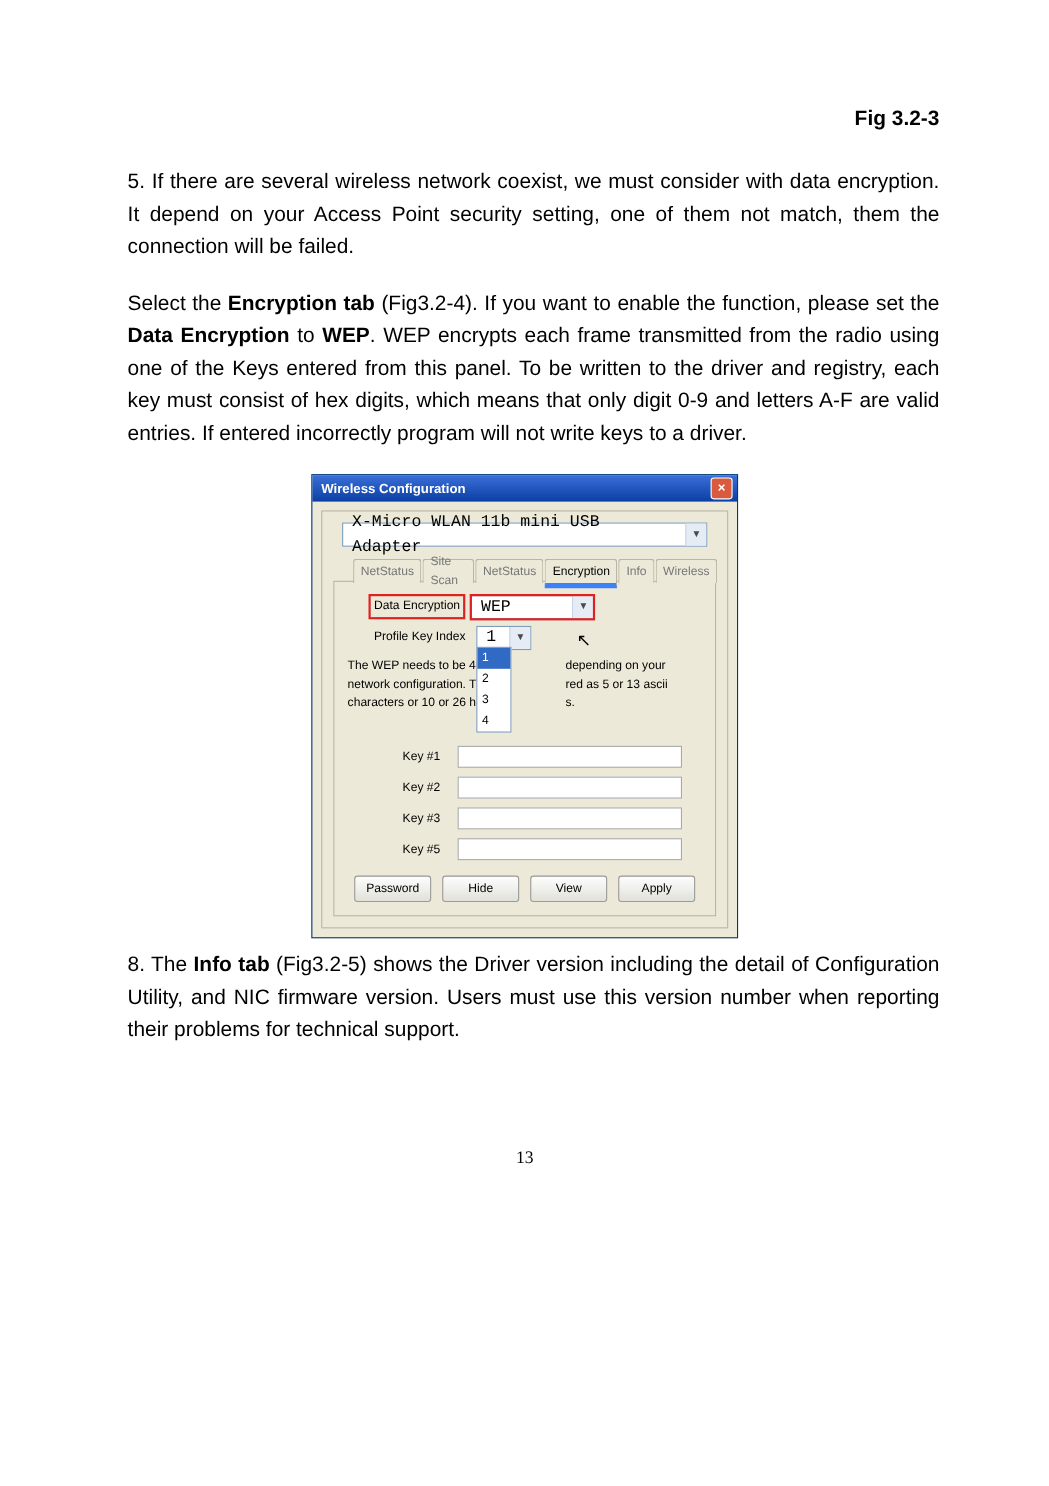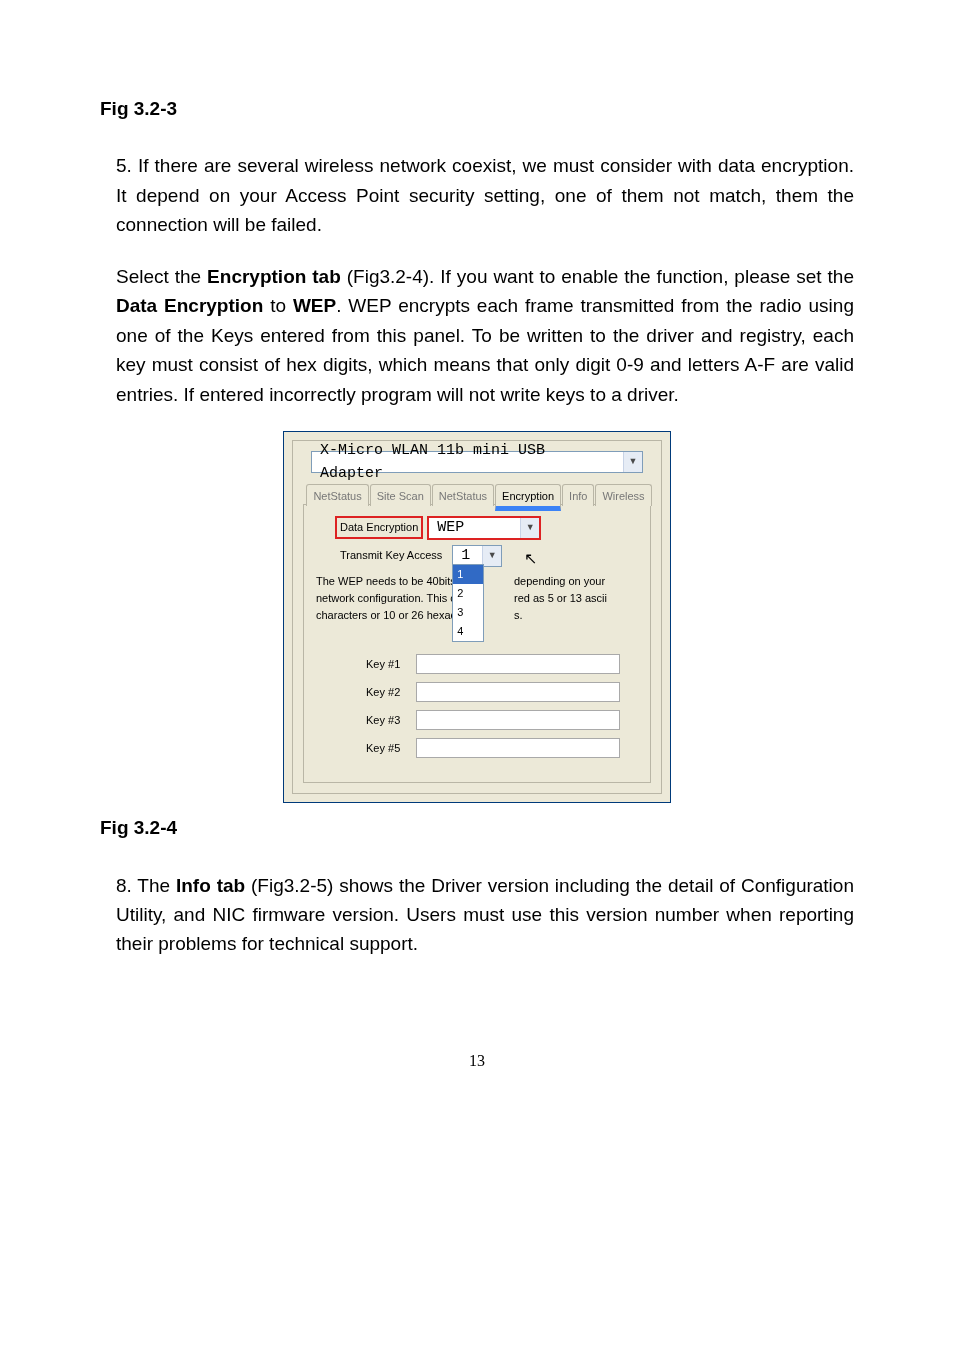--- a/index.html
+++ b/index.html
@@ -9,21 +9,21 @@
     width: 954px;
     font-family: Arial, Helvetica, sans-serif;
     color: #000;
   }
   .page {
     padding: 84px 100px 60px 100px;
     font-size: 19px;
     line-height: 1.55;
   }
   .fig-caption {
-    text-align: left;
+    text-align: right;
     font-weight: bold;
     margin: 10px 0 28px 0;
   }
   p {
     margin: 0 0 22px 16px;
     text-align: justify;
   }
   .bold { font-weight: bold; }
   .dialog-wrap {
     display: flex;
@@ -94,21 +94,21 @@
     border-left: 1px solid #c8d3e6;
     display: flex;
     align-items: center;
     justify-content: center;
     color: #4a4a4a;
     font-size: 9px;
   }
   .tabs {
     display: flex;
     height: 21px;
-    margin-left: 5px;
+    margin-left: 20px;
     position: relative;
     justify-content: center;
   }
   .tab {
     border: 1px solid #b9b6a6;
     border-bottom: none;
     background: #ece9d8;
     font-size: 11px;
     padding: 2px 6px 0 6px;
     margin-right: 1px;
@@ -233,20 +233,24 @@
   <div class="fig-caption">Fig 3.2-3</div>
 
   <p>5. If there are several wireless network coexist, we must consider with data encryption. It depend on your Access Point security setting, one of them not match, them the connection will be failed.</p>
 
   <p>
     <span>Select the </span><span class="bold">Encryption tab</span><span> (Fig3.2-4). If you want to enable the function, please set the </span><span class="bold">Data Encryption</span><span> to </span><span class="bold">WEP</span><span>. WEP encrypts each frame transmitted from the radio using one of the Keys entered from this panel. To be written to the driver and registry, each key must consist of hex digits, which means that only digit 0-9 and letters A-F are valid entries. If entered incorrectly program will not write keys to a driver.</span>
   </p>
 
   <div class="dialog-wrap">
     <div class="dialog">
+      <div class="titlebar">
+        <span>Wireless Configuration</span>
+        <div class="close-btn">×</div>
+      </div>
       <div class="group-outer">
 
         <div class="adapter-combo">
           <div class="combobox" style="width:100%;">
             <div class="cbtext" style="flex:1;">X-Micro WLAN 11b mini USB Adapter</div>
             <div class="cbbtn">▼</div>
           </div>
         </div>
 
         <div class="tabs">
@@ -262,21 +266,21 @@
 
           <div class="row">
             <div class="lbl highlight" style="width:auto; margin-left:22px; padding:2px 4px;">Data Encryption</div>
             <div class="combobox highlight" style="width:110px; margin-left:6px;">
               <div class="cbtext" style="flex:1;">WEP</div>
               <div class="cbbtn">▼</div>
             </div>
           </div>
 
           <div class="row transmit-row">
-            <div class="lbl" style="width:auto; margin-left:22px; padding:2px 4px;">Transmit Key Access</div>
+            <div class="lbl" style="width:auto; margin-left:22px; padding:2px 4px;">Profile Key Index</div>
             <div style="position:relative; margin-left:6px;">
               <div class="combobox" style="width:48px;">
                 <div class="cbtext" style="flex:1;">1</div>
                 <div class="cbbtn">▼</div>
               </div>
               <div class="dropdown-open">
                 <div class="sel">1</div>
                 <div>2</div>
                 <div>3</div>
                 <div>4</div>
@@ -310,27 +314,32 @@
             <div class="keyrow">
               <div class="klabel">Key #3</div>
               <div class="kinput"></div>
             </div>
             <div class="keyrow">
               <div class="klabel">Key #5</div>
               <div class="kinput"></div>
             </div>
           </div>
 
+          <div class="bottom-buttons">
+            <div class="xp-btn">Password</div>
+            <div class="xp-btn">Hide</div>
+            <div class="xp-btn">View</div>
+            <div class="xp-btn">Apply</div>
+          </div>
 
         </div>
       </div>
     </div>
   </div>
 
-  <div class="fig-caption">Fig 3.2-4</div>
 
   <p>
     <span>8. The </span><span class="bold">Info tab</span><span> (Fig3.2-5) shows the Driver version including the detail of Configuration Utility, and NIC firmware version. Users must use this version number when reporting their problems for technical support.</span>
   </p>
 
   <div class="page-number">13</div>
 
 </div>
 
 </body></html>

